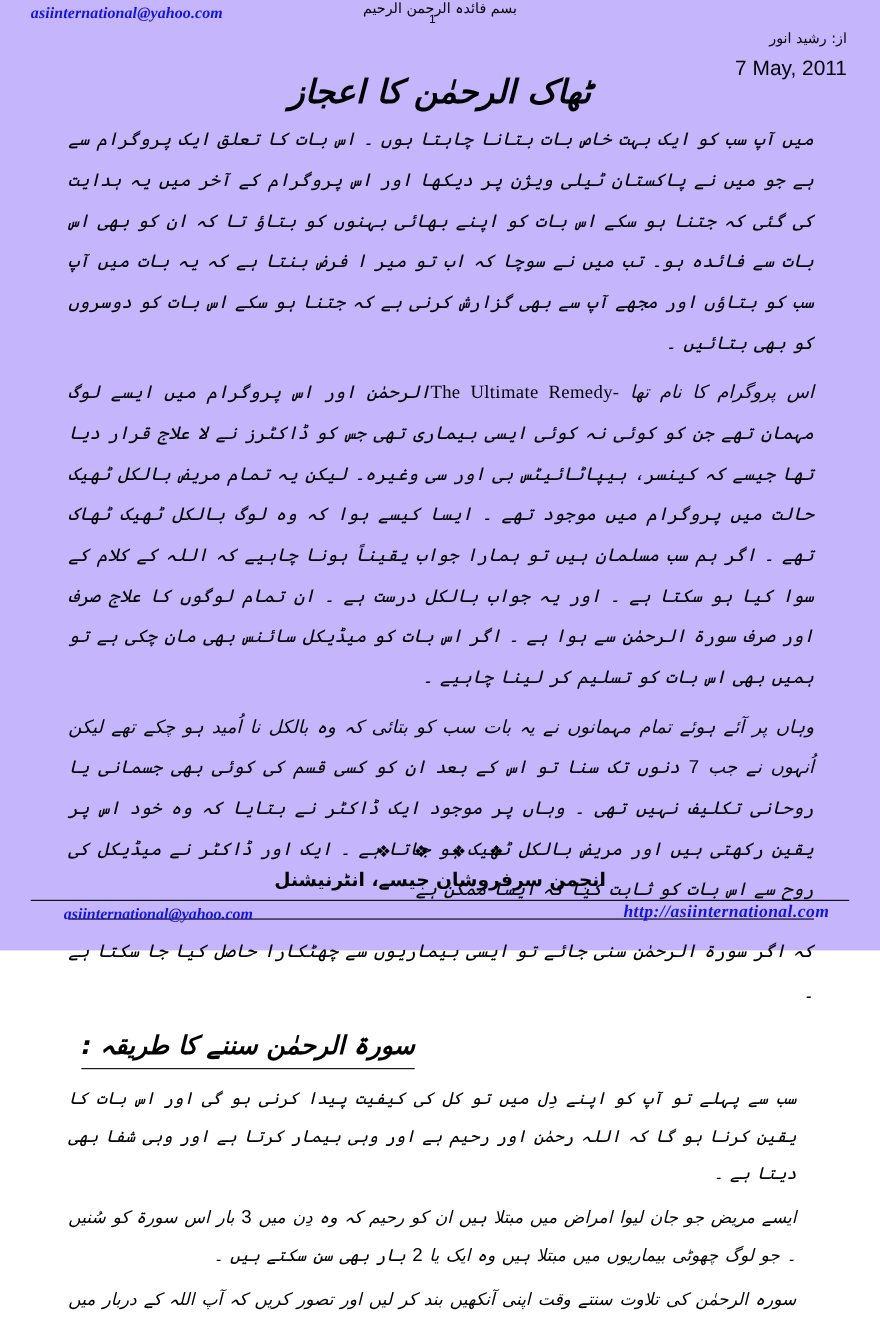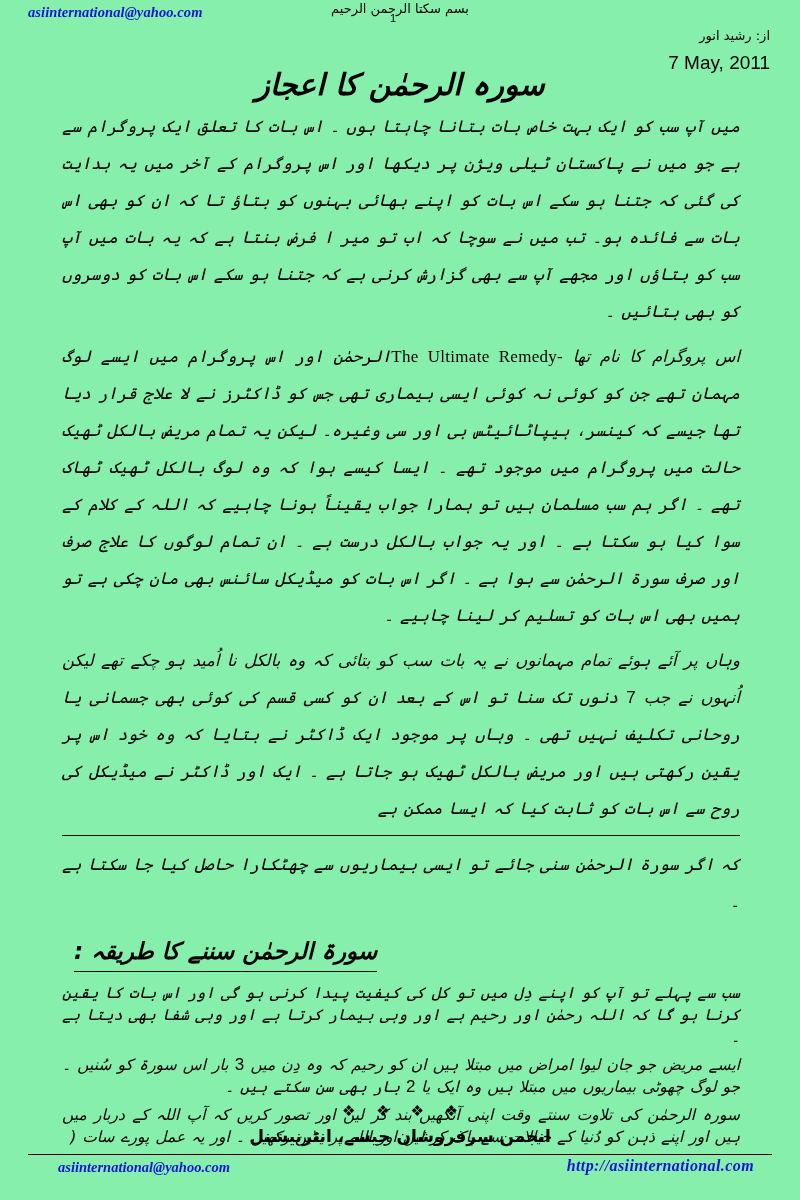--- a/index.html
+++ b/index.html
@@ -14,22 +14,22 @@
     position: relative;
     overflow: hidden;
     font-family: "DejaVu Sans", sans-serif;
     color: #000000;
   }
 
   .page {
     position: absolute;
     inset: 0;
     width: 800px;
-    height: 1200px;
-    background: #86efac;
+    height: 864px;
+    background: #c4b5fd;
     box-sizing: border-box;
   }
 
   
   .header {
     position: relative;
     height: 100px;
   }
 
   .hdr-email {
@@ -154,22 +154,22 @@
     line-height: 1.5;
   }
   .section-heading span.txt {
     border-bottom: 1.8px solid #000;
     padding-bottom: 2px;
     display: inline-block;
   }
 
   .para.instr {
     font-size: 15.5px;
-    line-height: 22px;
-    margin: 0 0 6px 0;
+    line-height: 34px;
+    margin: 0 16px 6px 0;
   }
 
   
   .footer-block {
     position: absolute;
     left: 0;
     right: 0;
     bottom: 54px;
     text-align: center;
   }
@@ -235,29 +235,29 @@
 </head>
 <body>
 
 <div class="page">
 
   <div class="header">
 
     <div class="hdr-email">asiinternational@yahoo.com</div>
 
     <div class="hdr-bismillah">
-      <span>بسم سکتا الرحمن الرحيم</span>
+      <span>بسم فائدہ الرحمن الرحيم</span>
       <span class="footnum">1</span>
     </div>
 
     <div class="hdr-author">از: رشید انور</div>
 
     <div class="hdr-date">7 May, 2011</div>
 
-    <h1 class="doc-title">سورہ الرحمٰن کا اعجاز</h1>
+    <h1 class="doc-title">ٹھاک الرحمٰن کا اعجاز</h1>
   </div>
 
   <div class="body-wrap">
 
     <p class="para" id="p0"><span>میں آپ سب کو ایک بہت خاص بات بتانا چاہتا ہوں ۔ اس بات کا تعلق ایک پروگرام سے ہے جو میں نے پاکستان ٹیلی ویژن پر دیکھا اور اس پروگرام کے آخر میں یہ ہدایت کی گئی کہ جتنا ہو سکے اس بات کو اپنے بھائی بہنوں کو بتاؤ تا کہ ان کو بھی اس بات سے فائدہ ہو۔ تب میں نے سوچا کہ اب تو میر ا فرض بنتا ہے کہ یہ بات میں آپ سب کو بتاؤں اور مجھے آپ سے بھی گزارش کرنی ہے کہ جتنا ہو سکے اس بات کو دوسروں کو بھی بتائیں ۔</span></p>
     <p class="para" id="p1"><span>اس پروگرام کا نام تھا </span><span class="en">The Ultimate Remedy-</span><span>الرحمٰن اور اس پروگرام میں ایسے لوگ مہمان تھے جن کو کوئی نہ کوئی ایسی بیماری تھی جس کو ڈاکٹرز نے لا علاج قرار دیا تھا جیسے کہ کینسر، ہیپاٹائیٹس بی اور سی وغیرہ۔ لیکن یہ تمام مریض بالکل ٹھیک حالت میں پروگرام میں موجود تھے ۔ ایسا کیسے ہوا کہ وہ لوگ بالکل ٹھیک ٹھاک تھے ۔ اگر ہم سب مسلمان ہیں تو ہمارا جواب یقیناً ہونا چاہیے کہ اللہ کے کلام کے سوا کیا ہو سکتا ہے ۔ اور یہ جواب بالکل درست ہے ۔ ان تمام لوگوں کا علاج صرف اور صرف سورۃ الرحمٰن سے ہوا ہے ۔ اگر اس بات کو میڈیکل سائنس بھی مان چکی ہے تو ہمیں بھی اس بات کو تسلیم کر لینا چاہیے ۔</span></p>
     <p class="para" id="p2"><span>وہاں پر آئے ہوئے تمام مہمانوں نے یہ بات سب کو بتائی کہ وہ بالکل نا اُمید ہو چکے تھے لیکن اُنہوں نے جب </span><span class="num">7</span><span> دنوں تک سنا تو اس کے بعد ان کو کسی قسم کی کوئی بھی جسمانی یا روحانی تکلیف نہیں تھی ۔ وہاں پر موجود ایک ڈاکٹر نے بتایا کہ وہ خود اس پر یقین رکھتی ہیں اور مریض بالکل ٹھیک ہو جاتا ہے ۔ ایک اور ڈاکٹر نے میڈیکل کی روح سے اس بات کو ثابت کیا کہ ایسا ممکن ہے</span></p>
 
     <hr class="hr-main">
 

